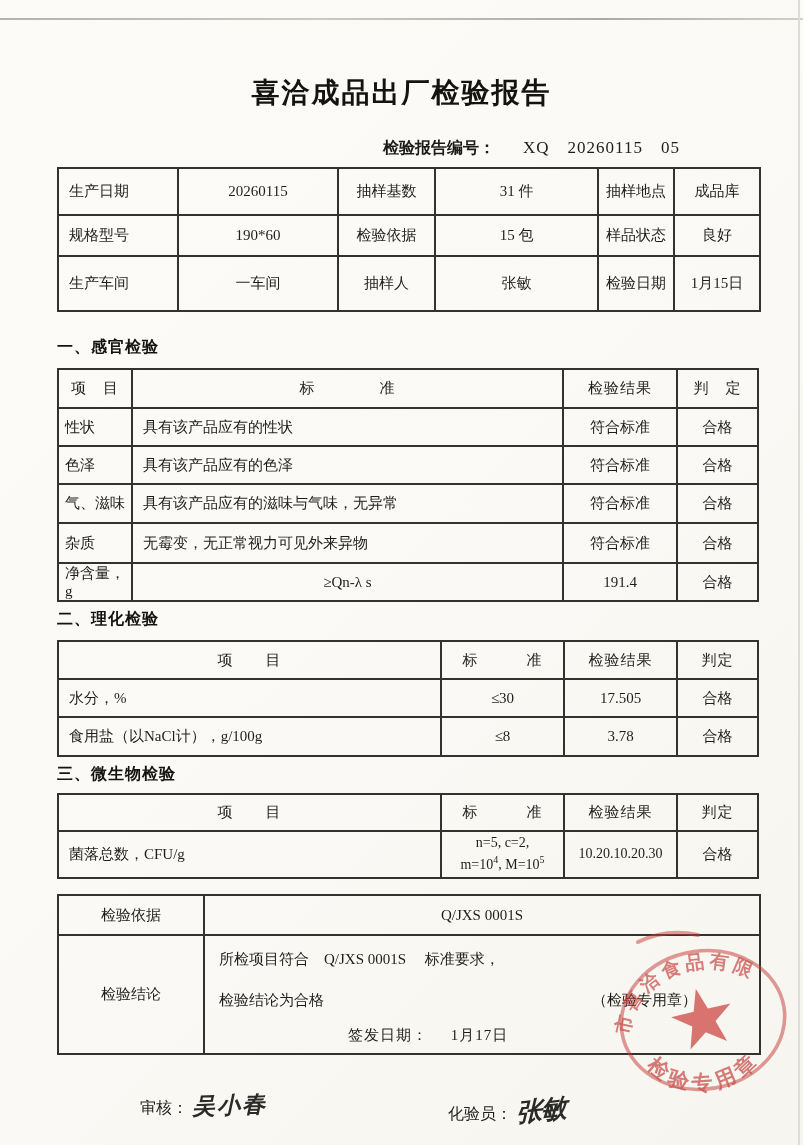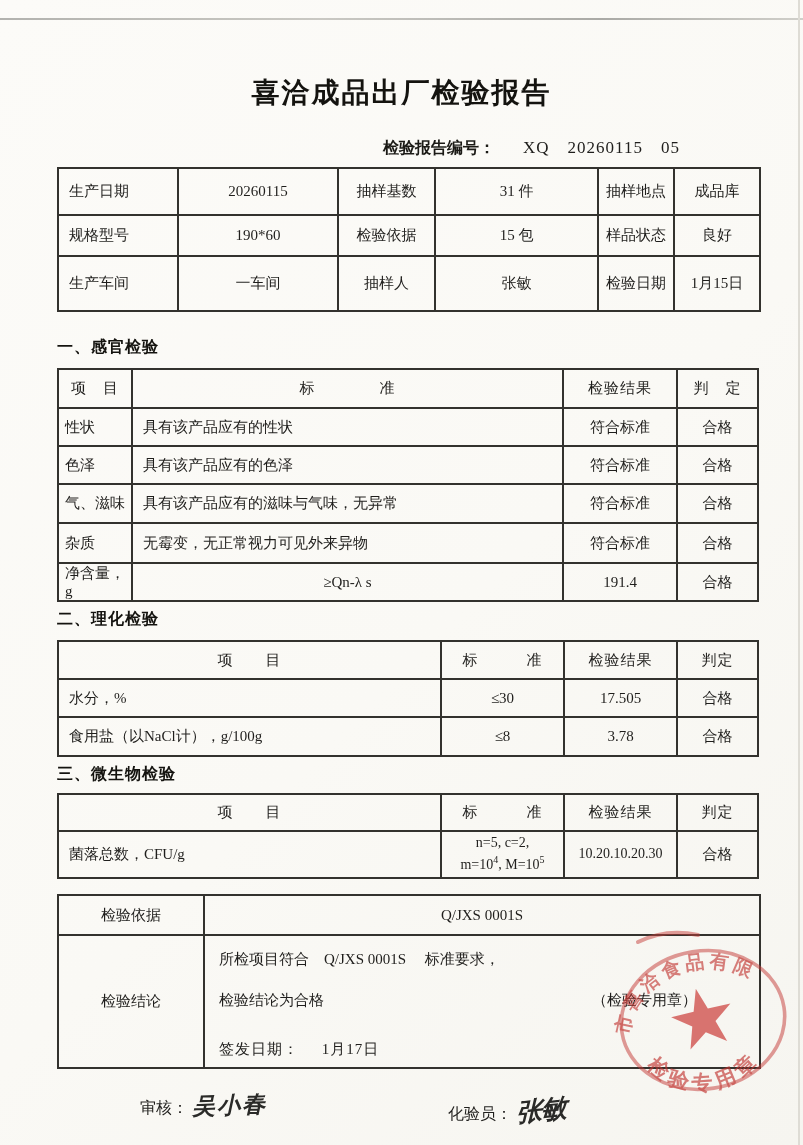--- a/index.html
+++ b/index.html
@@ -19,21 +19,21 @@
   td{border:2px solid #33322e;font-size:15px;padding:0 6px;vertical-align:middle;overflow:hidden;}
   .c{text-align:center;}
   .l{text-align:left;padding-left:10px;}
   .sec-title{font-family:"Liberation Sans","DejaVu Sans",sans-serif;font-weight:bold;font-size:16px;color:#14130f;letter-spacing:1px;}
   .hdr{letter-spacing:1px;}
   .small2{font-size:14px;line-height:1.35;}
   sup{font-size:10px;}
   .concl-cell{vertical-align:top;padding:10px 14px 8px 14px;}
   .concl-line1{margin-top:4px;}
   .concl-line2{margin-top:22px;display:flex;justify-content:space-between;padding-right:48px;}
-  .concl-line3{margin-top:30px;text-align:left;padding-right:108px;letter-spacing:1px;}
+  .concl-line3{margin-top:16px;text-align:center;padding-right:108px;letter-spacing:1px;}
   .footer-label{font-size:16px;}
   .hand{font-family:"DejaVu Serif",serif;font-style:italic;font-weight:700;color:#2a2a28;}
   .hand-review{font-size:23px;transform:rotate(-2deg);display:inline-block;letter-spacing:2px;}
   .hand-tester{font-size:26px;transform:rotate(-6deg) skewX(-6deg);display:inline-block;letter-spacing:-1px;}
   .stampwrap{left:600px;top:920px;width:200px;height:178px;pointer-events:none;}
 </style>
 </head>
 <body>
 
 <div class="doc">

